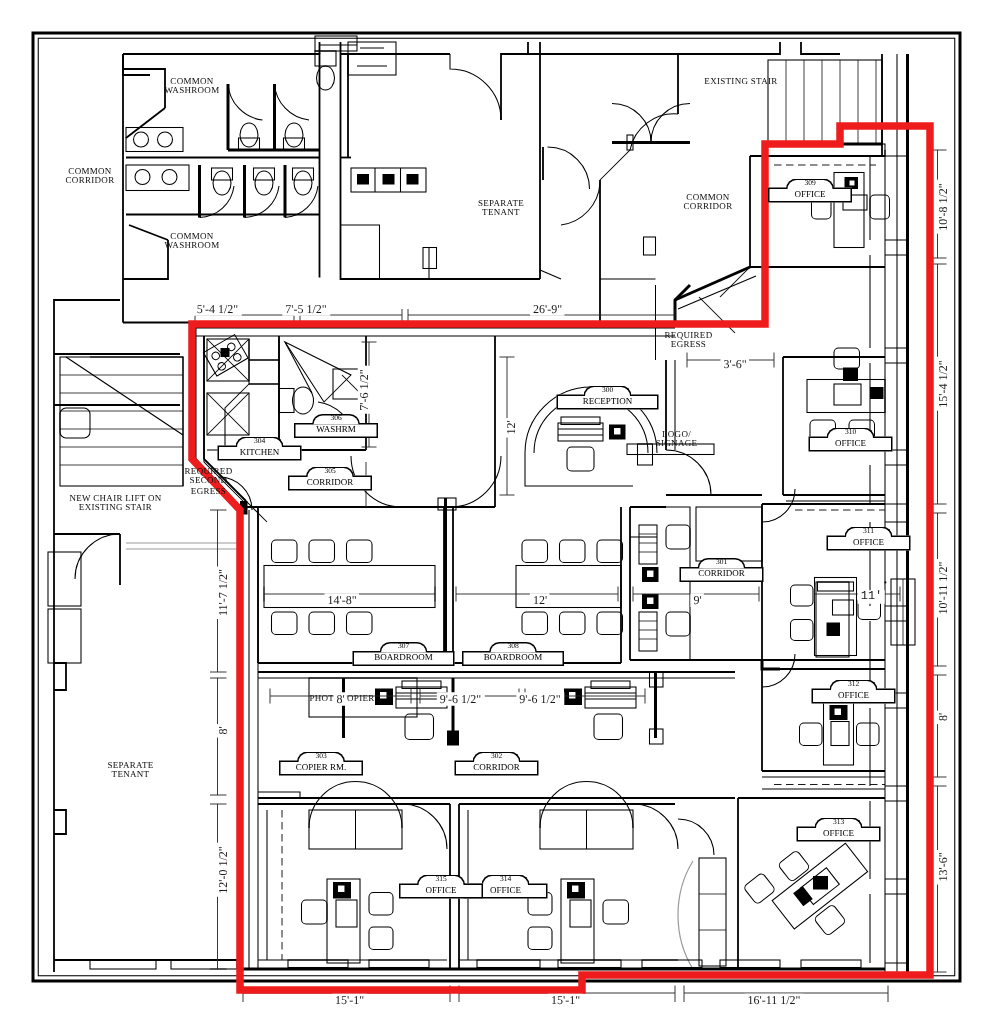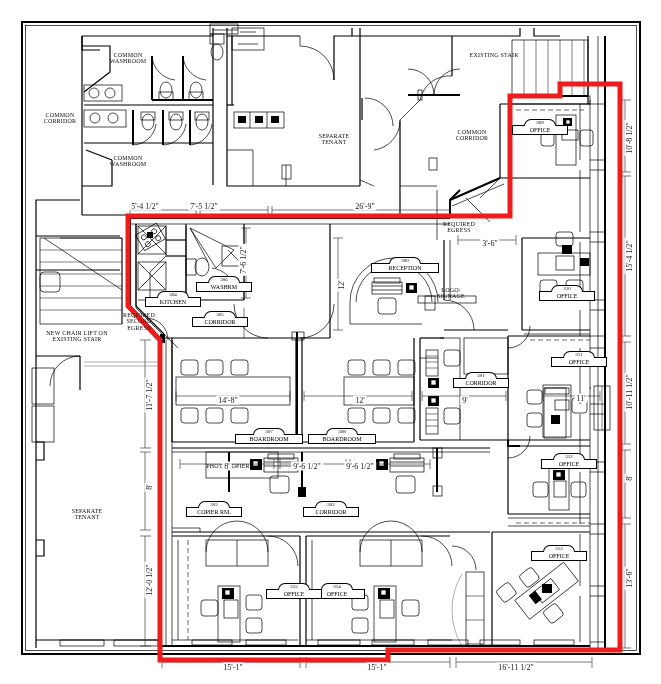--- a/index.html
+++ b/index.html
@@ -747,21 +747,21 @@
       <div class="dim" style="left: 629px; top: 256px; transform: translate(-50%, -50%) rotate(-90deg); background: rgb(255, 255, 255); padding: 0px 2px;">15'-4 1/2"</div>
       <div class="dim" style="left: 629px; top: 392px; transform: translate(-50%, -50%) rotate(-90deg); background: rgb(255, 255, 255); padding: 0px 2px;">10'-11 1/2"</div>
       <div class="dim" style="left: 629px; top: 478px; transform: translate(-50%, -50%) rotate(-90deg); background: rgb(255, 255, 255); padding: 0px 2px;">8'</div>
       <div class="dim" style="left: 629px; top: 578px; transform: translate(-50%, -50%) rotate(-90deg); background: rgb(255, 255, 255); padding: 0px 2px;">13'-6"</div>
       <div class="dim" style="left: 149px; top: 395px; transform: translate(-50%, -50%) rotate(-90deg); background: rgb(255, 255, 255); padding: 0px 2px;">11'-7 1/2"</div>
       <div class="dim" style="left: 149px; top: 487px; transform: translate(-50%, -50%) rotate(-90deg); background: rgb(255, 255, 255); padding: 0px 2px;">8'</div>
       <div class="dim" style="left: 149px; top: 580px; transform: translate(-50%, -50%) rotate(-90deg); background: rgb(255, 255, 255); padding: 0px 2px;">12'-0 1/2"</div>
       <div class="dim" style="left: 228px; top: 400px; transform: translate(-50%, -50%); background: rgb(255, 255, 255); padding: 0px 2px;">14'-8"</div>
       <div class="dim" style="left: 360px; top: 400px; transform: translate(-50%, -50%); background: rgb(255, 255, 255); padding: 0px 2px;">12'</div>
       <div class="dim" style="left: 465px; top: 400px; transform: translate(-50%, -50%); background: rgb(255, 255, 255); padding: 0px 2px;">9'</div>
-      <div class="dim" style="left: 581px; top: 398px; transform: translate(-50%, -50%); background: rgb(255, 255, 255); padding: 0px 2px;">11'</div>
+      <div class="dim" style="left: 581px; top: 398px; transform: translate(-50%, -50%); background: rgb(255, 255, 255); padding: 0px 2px; font-family: Liberation Mono, monospace;">11'</div>
       <div class="dim" style="left: 227px; top: 466px; transform: translate(-50%, -50%); background: rgb(255, 255, 255); padding: 0px 2px;">8'</div>
       <div class="dim" style="left: 307px; top: 466px; transform: translate(-50%, -50%); background: rgb(255, 255, 255); padding: 0px 2px;">9'-6 1/2"</div>
       <div class="dim" style="left: 360px; top: 466px; transform: translate(-50%, -50%); background: rgb(255, 255, 255); padding: 0px 2px;">9'-6 1/2"</div>
       <div class="dim" style="left: 490px; top: 243px; transform: translate(-50%, -50%); background: rgb(255, 255, 255); padding: 0px 2px;">3'-6"</div>
       <div class="dim" style="left: 243px; top: 260px; transform: translate(-50%, -50%) rotate(-90deg); background: rgb(255, 255, 255); padding: 0px 2px;">7'-6 1/2"</div>
       <div class="dim" style="left: 341px; top: 285px; transform: translate(-50%, -50%) rotate(-90deg); background: rgb(255, 255, 255); padding: 0px 2px;">12'</div>
     </div>
 
 </div>
 

